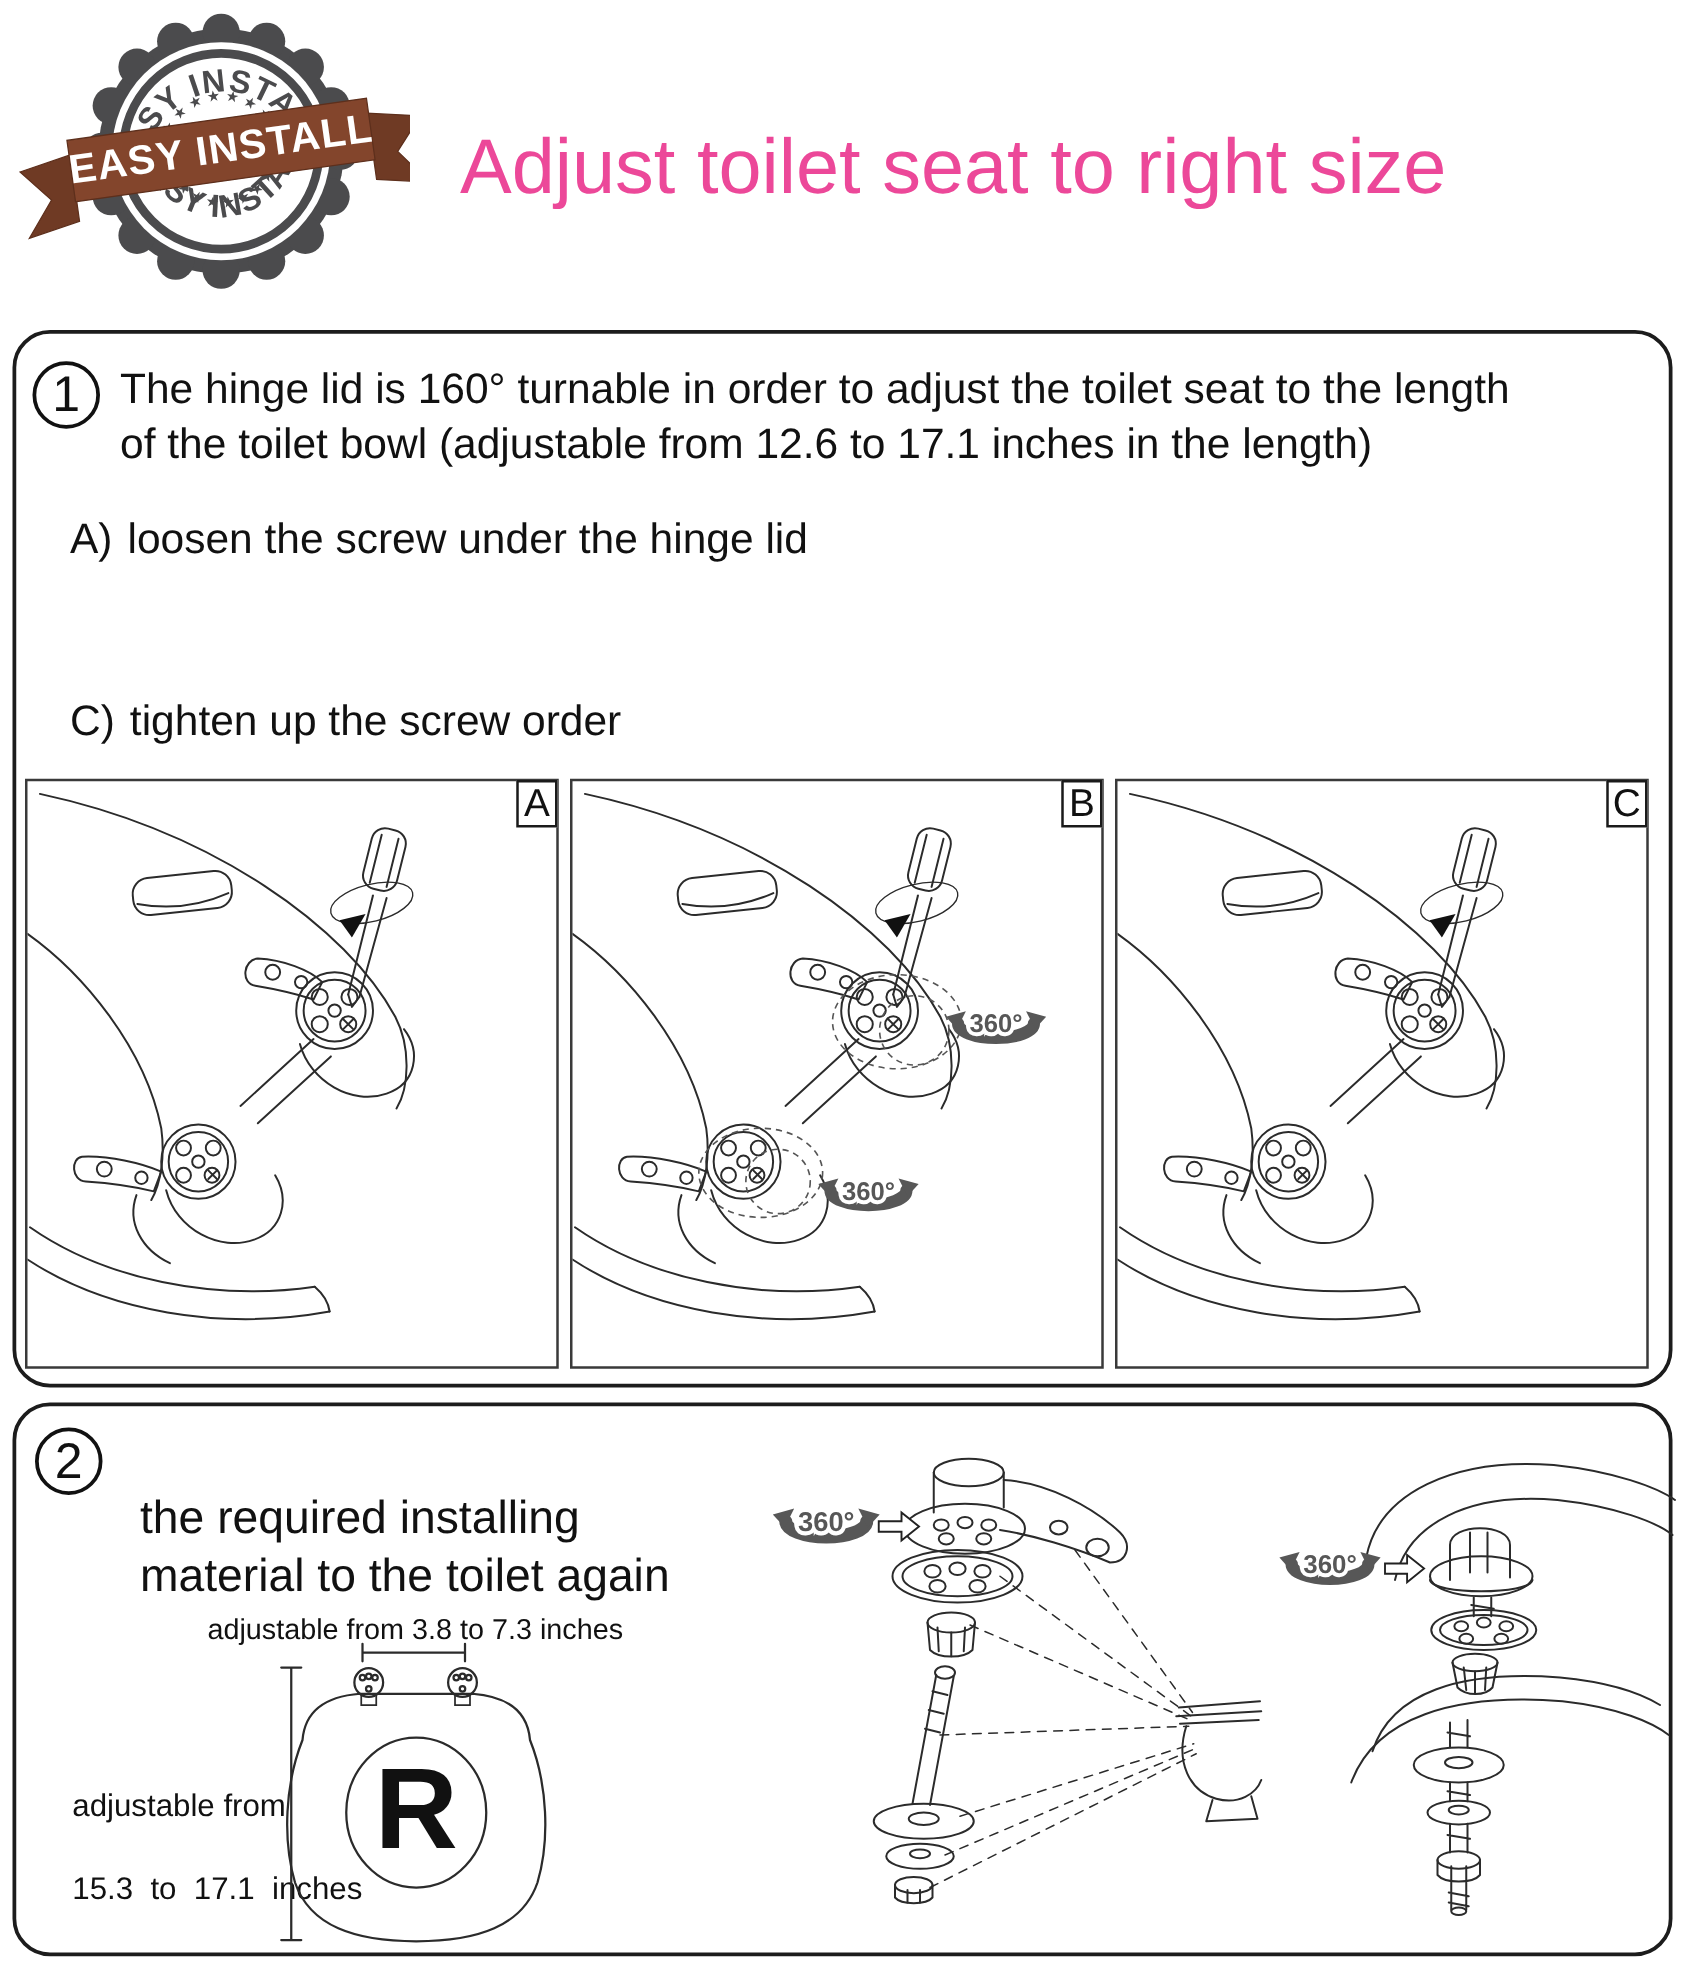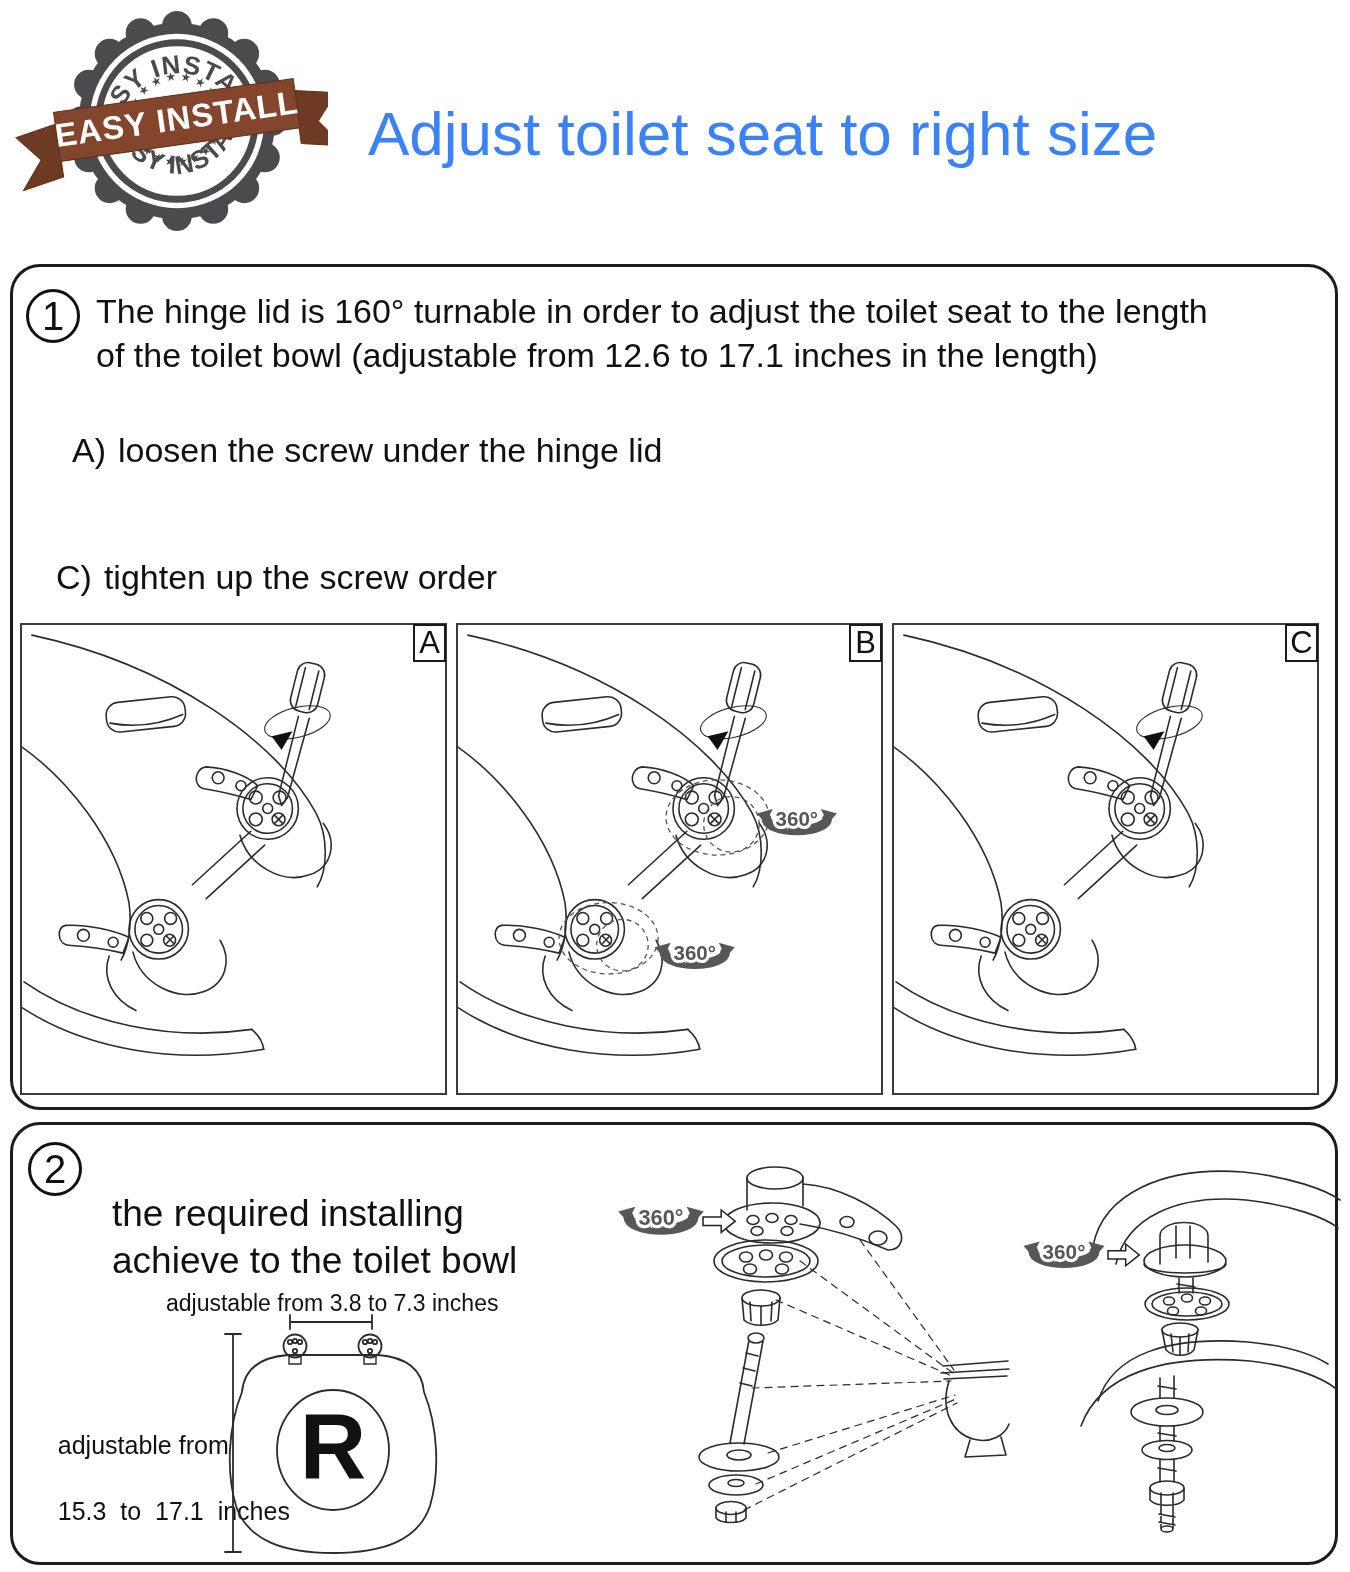--- a/index.html
+++ b/index.html
@@ -5,21 +5,21 @@
   html,body { margin:0; padding:0; background:#fff; }
   .page {
     position:relative; width:1350px; height:1572px; background:#ffffff;
     font-family:"Liberation Sans", sans-serif; color:#111; overflow:hidden;
   }
   .page * { box-sizing:border-box; }
   svg text { font-family:"Liberation Sans", sans-serif; }
 
   .title {
     position:absolute; left:368px; top:98px; margin:0;
-    font-size:62px; font-weight:400; letter-spacing:0; white-space:nowrap; color:#3b82f6;
+    font-size:62px; font-weight:400; letter-spacing:0; white-space:nowrap; color:#ec4899;
   }
   .badge-svg { position:absolute; left:10px; top:2px; width:318px; height:238px; }
 
   .box {
     position:absolute; left:10px; width:1328px; background:#fff;
     border:3.5px solid #1c1c1c; border-radius:30px;
   }
   #box1 { top:264px; height:846px; }
   #box2 { top:1122px; height:443px; }
 
@@ -173,21 +173,21 @@
   </svg>
 
   <h1 class="title">Adjust toilet seat to right size</h1>
 
   <section class="box" id="box1"></section>
 
   <div class="circle-num" style="left:26px; top:289px;">1</div>
   <div class="intro-line" style="left:96px; top:292px;">The hinge lid is 160° turnable in order to adjust the toilet seat to the length</div>
   <div class="intro-line" style="left:96px; top:336px;">of the toilet bowl (adjustable from 12.6 to 17.1 inches in the length)</div>
 
-  <div class="step-line" style="left:72px; top:412px;margin-top:19px;">
+  <div class="step-line" style="left:56px; top:412px;">
     <span class="lbl">A)</span><span>loosen the screw under the hinge lid</span>
   </div>
   <div class="step-line" style="left:56px; top:558px;">
     <span class="lbl">C)</span><span>tighten up the screw order</span>
   </div>
 
   <figure class="panel" style="left:20px; margin:0;">
     <svg class="art" viewBox="0 0 427 472">
       <use href="#seat-art"></use>
     </svg>
@@ -213,21 +213,21 @@
     <svg class="art" viewBox="0 0 427 472">
       <use href="#seat-art"></use>
     </svg>
     <div class="letter">C</div>
   </figure>
 
   <section class="box" id="box2"></section>
 
   <div class="circle-num" style="left:28px; top:1142px;">2</div>
   <div class="s2-line" style="left:112px; top:1193px;">the required installing</div>
-  <div class="s2-line" style="left:112px; top:1240px;">achieve to the toilet bowl</div>
+  <div class="s2-line" style="left:112px; top:1240px;">material to the toilet again</div>
 
   <div class="dim-label center" style="left:166px; top:1290px; width:312px;">adjustable from 3.8 to 7.3 inches</div>
   <div class="len-label" style="left:30px; top:1396px;">
     <span>adjustable from</span><br>
     <span>15.3  to  17.1  inches</span>
   </div>
 
   <svg class="diagram-svg" style="left:20px; top:1262px;" width="500" height="302" viewBox="0 0 500 302">
     <g fill="none" stroke="#2b2b2b" stroke-width="1.8" stroke-linecap="round">
 

